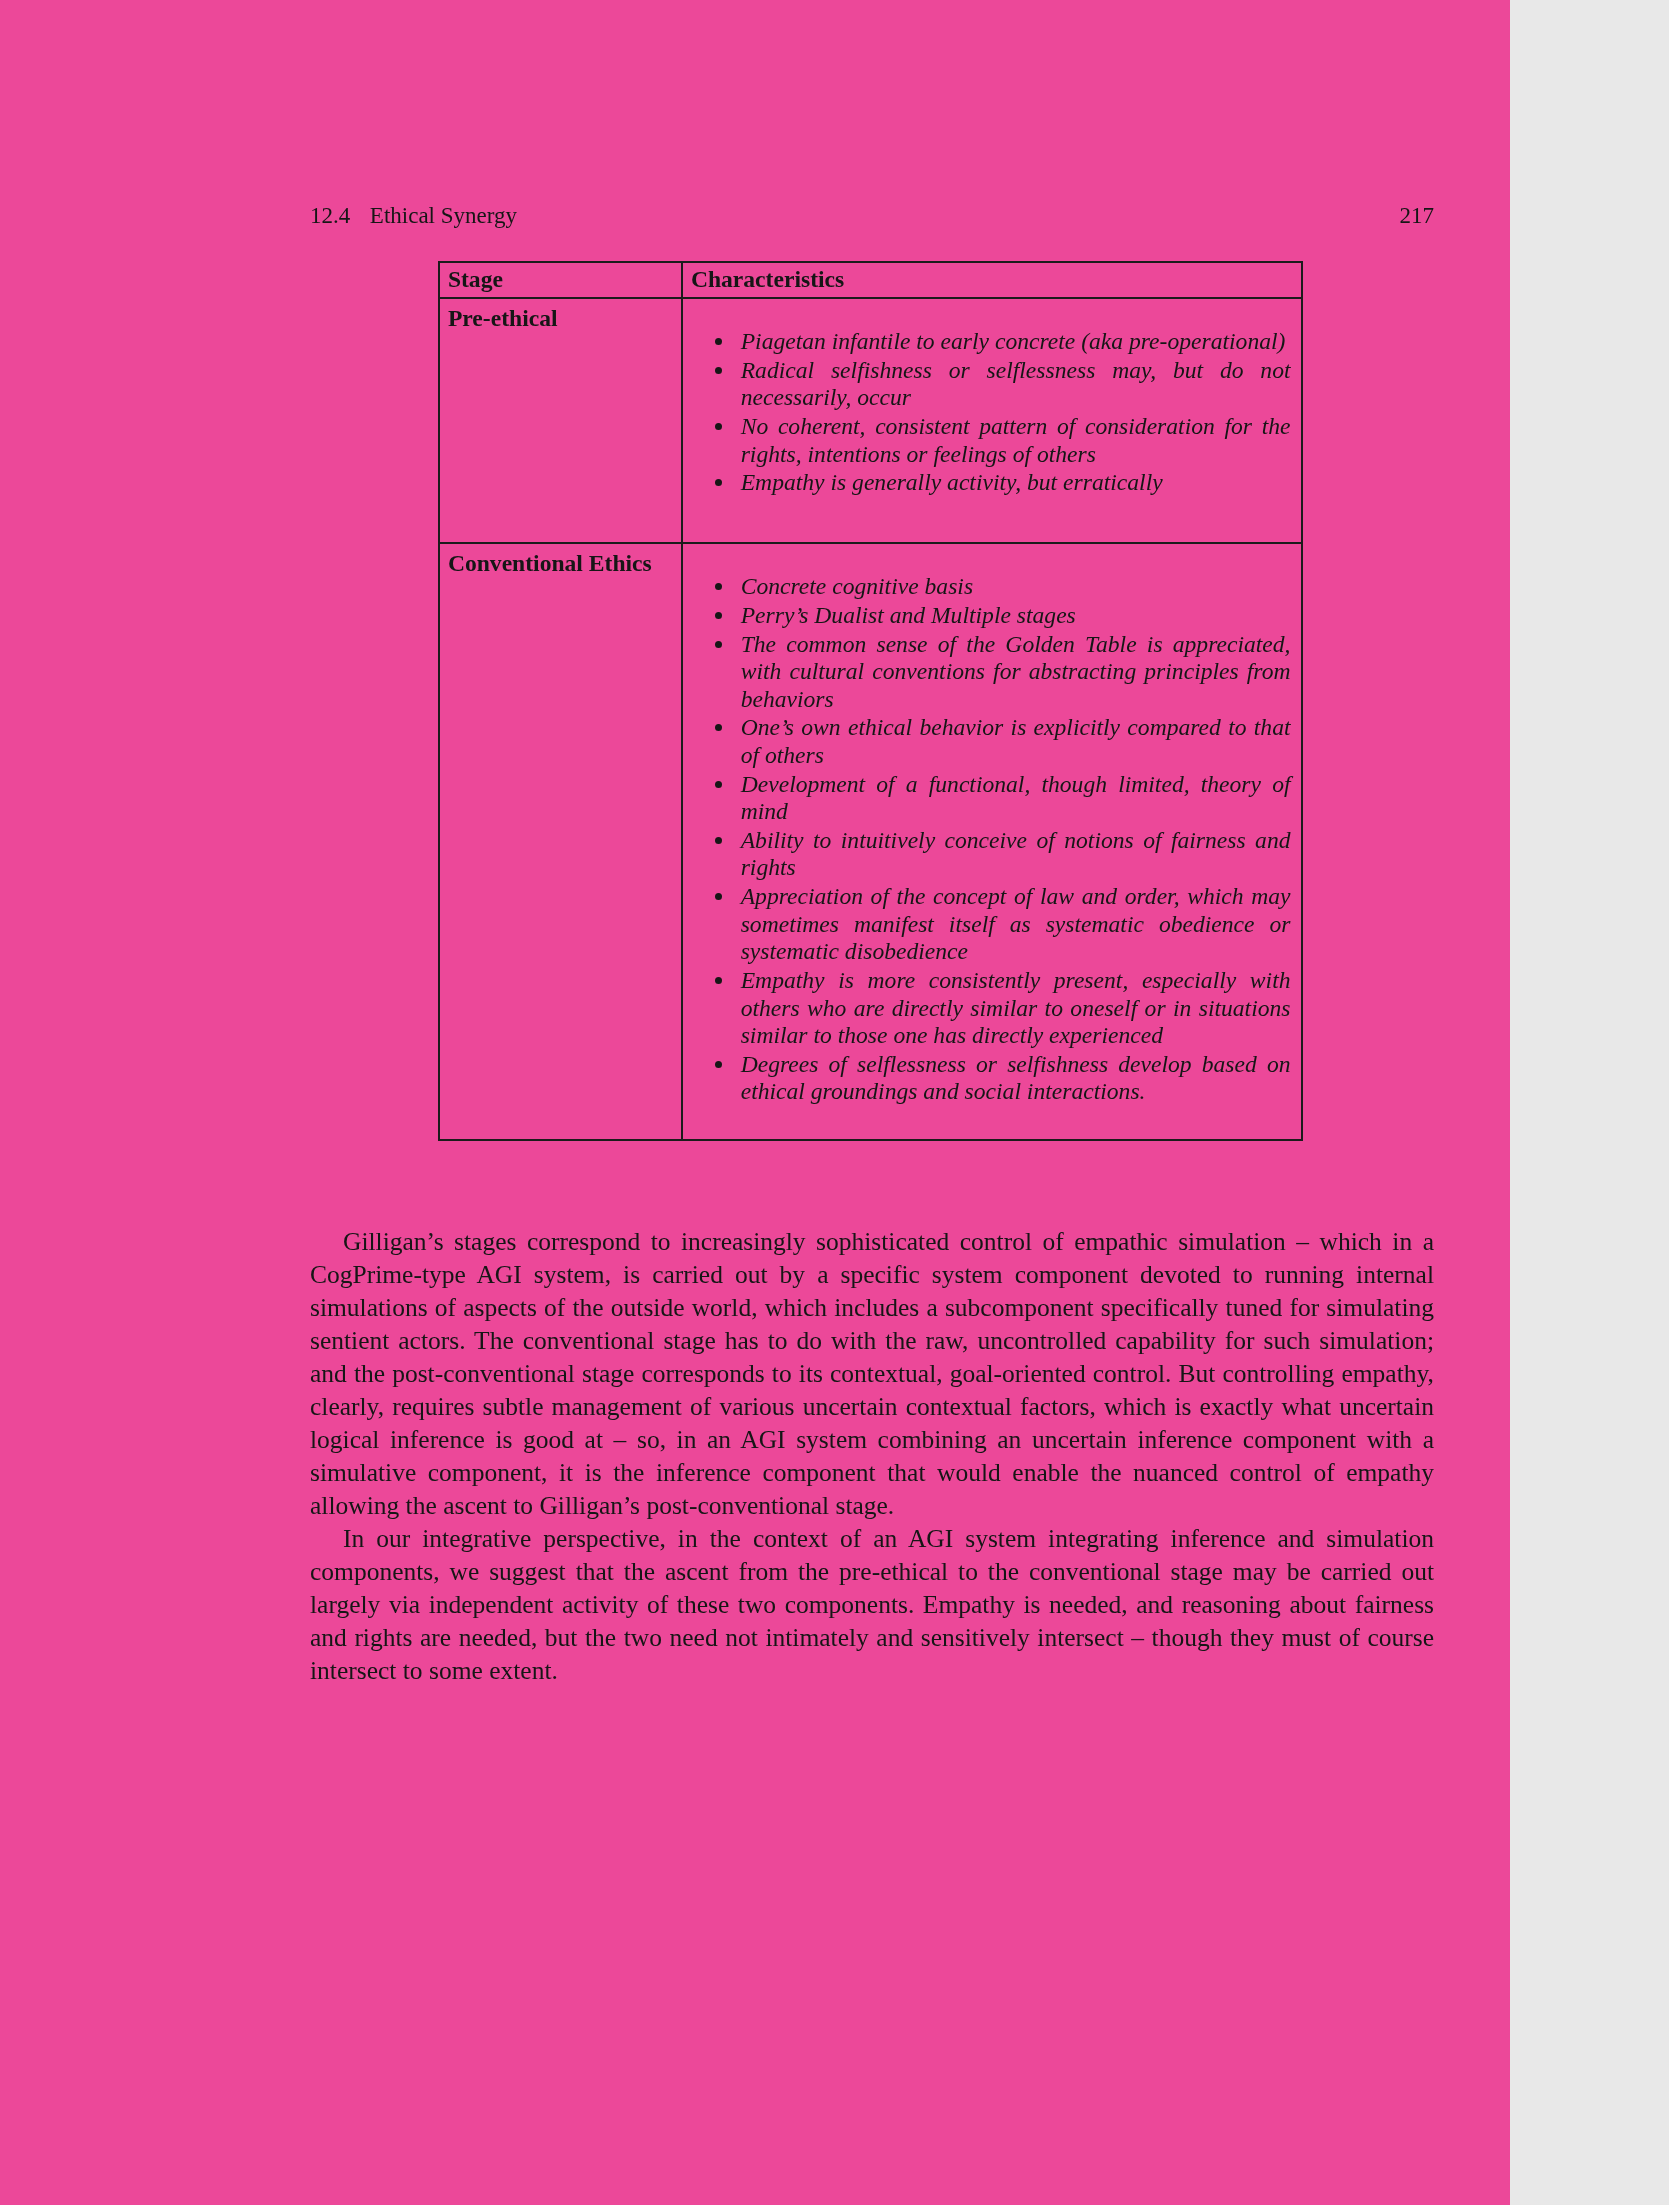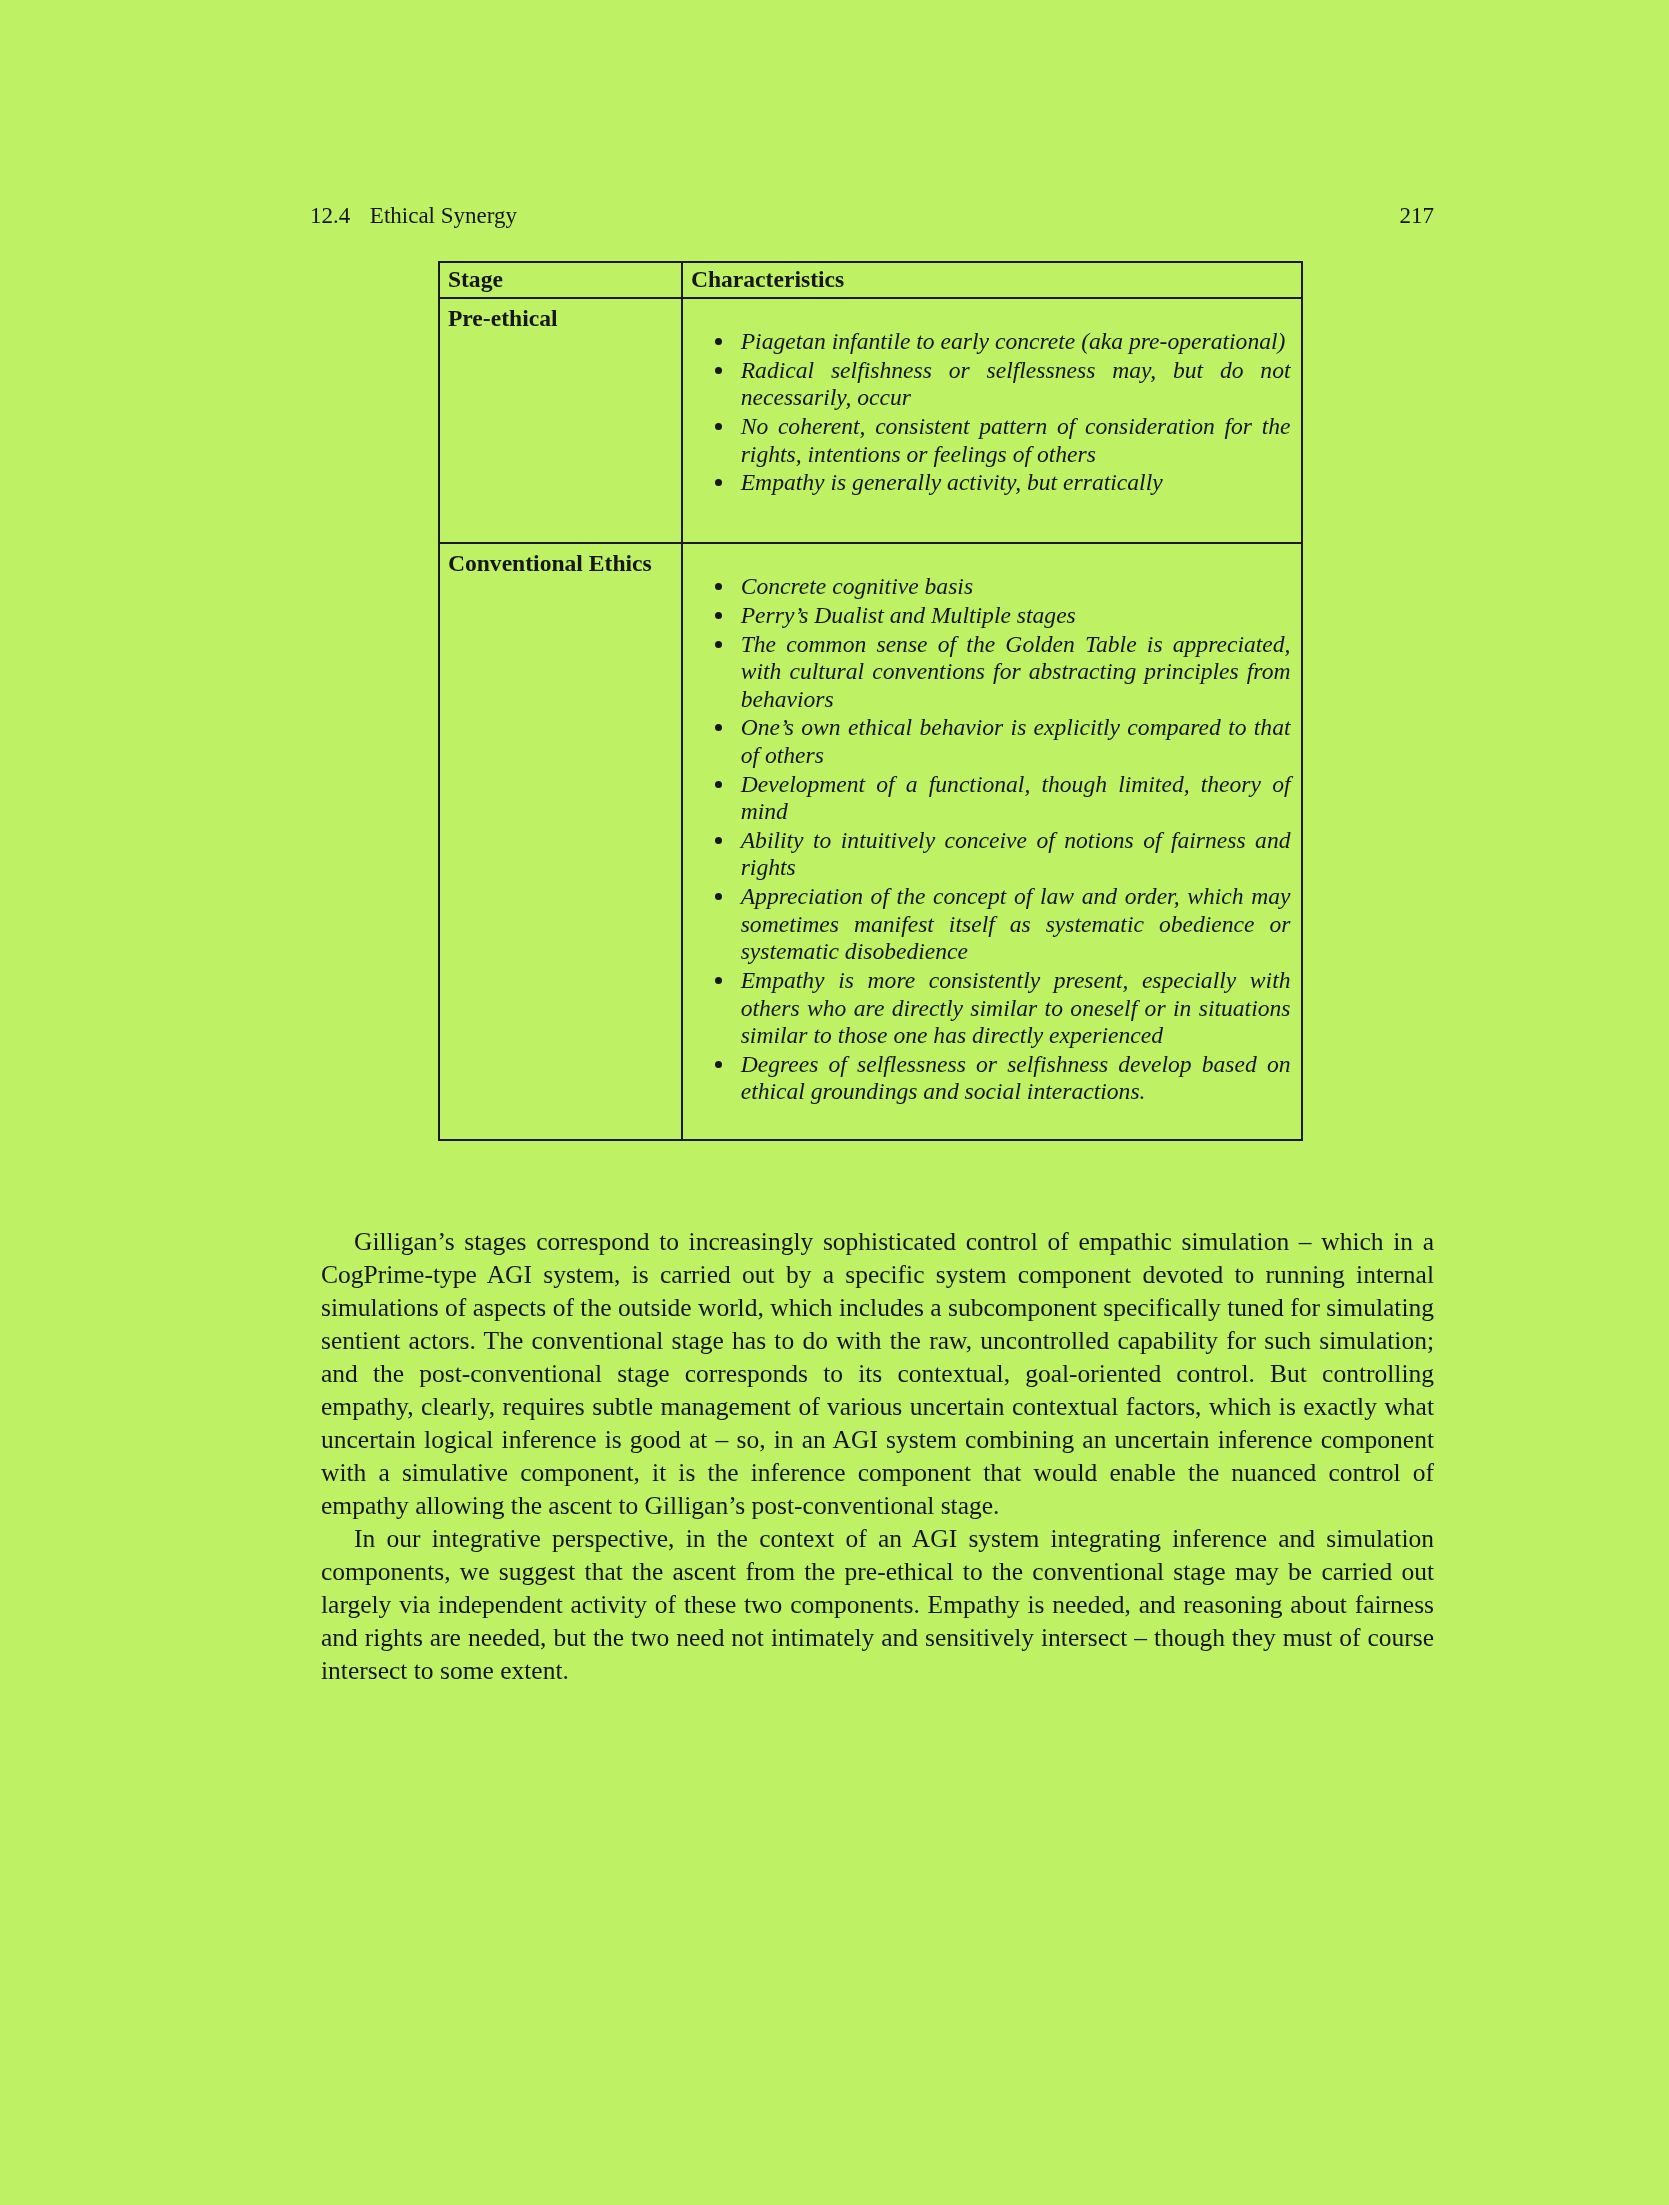--- a/index.html
+++ b/index.html
@@ -1,20 +1,20 @@
 <!DOCTYPE html>
 <html style="font-size:10.5px"><head>
 <meta charset="utf-8">
 <style>
   html, body { margin: 0; padding: 0; background: #e8e8e8; }
   .page {
     position: relative;
-    width: 1669px;
+    width: 1510px;
     height: 2205px;
-    background: #bef264;
+    background: #ec4899;
     font-family: "Liberation Serif", serif;
     color: #161616;
     overflow: hidden;
   }
 
   
   .running-head {
     position: absolute;
     left: 310px;
     top: 203px;
@@ -80,21 +80,21 @@
   .body-text {
     position: absolute;
     left: 310px;
     top: 1225px;
     width: 1124px;
     font-size: 25.5px;
     line-height: 33px;
     text-align: justify;
   }
   .body-text p { margin: 0; }
-  .body-text p.indent { text-indent: 33px; margin-left: 11px; }
+  .body-text p.indent { text-indent: 33px; }
 
   
   .watermark {
     position: absolute;
     right: 47px;
     top: 2159px;
     font-family: "Liberation Sans", sans-serif;
     font-size: 31px;
     letter-spacing: 0.3px;
     color: #000000;

